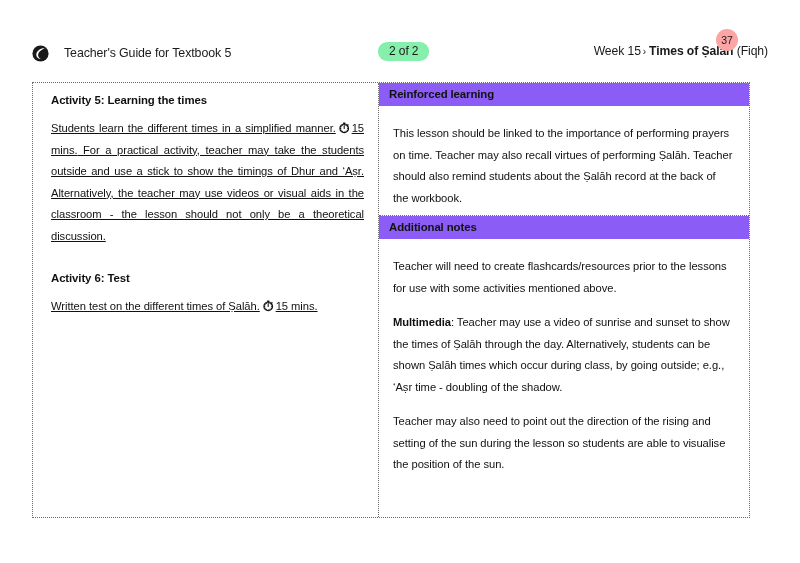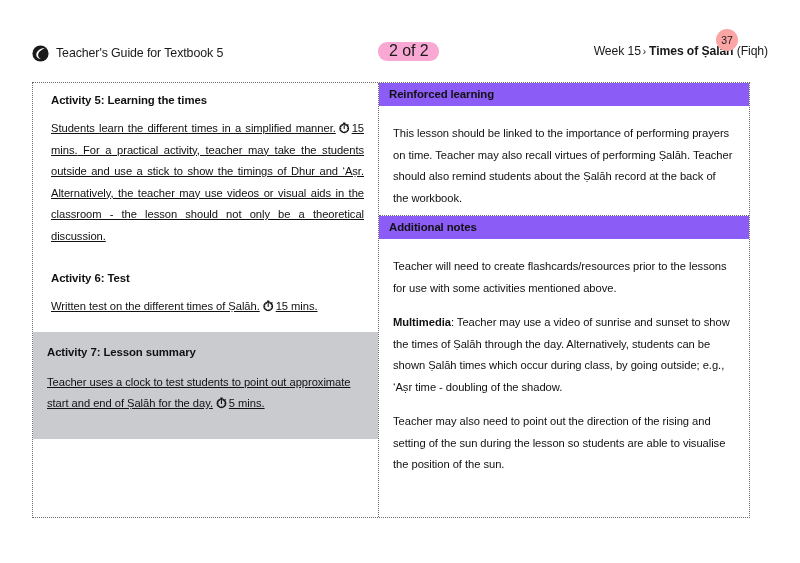--- a/index.html
+++ b/index.html
@@ -52,21 +52,21 @@
     height: 38px;
   }
 
   .brand {
     position: absolute;
     left: 32px;
     top: 0;
     height: 26px;
     display: flex;
     align-items: center;
-    gap: 7px;
+    gap: 15px;
   }
 
   .brand-logo {
     width: 17px;
     height: 17px;
     display: block;
     flex: 0 0 auto;
   }
 
   .brand-title {
@@ -75,22 +75,22 @@
     letter-spacing: -0.1px;
     white-space: nowrap;
   }
 
   .page-badge {
     position: absolute;
     left: 378px;
     top: 2px;
     padding: 2px 11px 3px 11px;
     border-radius: 9px;
-    background: #f9a8d4;
-    font-size: 16px;
+    background: #86efac;
+    font-size: 12px;
     color: #1a1a1a;
     letter-spacing: -0.1px;
     line-height: 14px;
   }
 
   .breadcrumb {
     position: absolute;
     right: 32px;
     top: 4px;
     font-size: 12.2px;
@@ -270,26 +270,20 @@
 
         <div class="activity-head">Activity 6: Test</div>
 
         <div class="body-text">
           <span>Written test on the different times of Ṣalāh.</span><span class="hourglass">⏱</span><span>15 mins.</span>
         </div>
 
         <div class="spacer-18"></div>
       </div>
 
-      <div class="summary-block">
-        <div class="activity-head">Activity 7: Lesson summary</div>
-        <div class="body-text">
-          <span>Teacher uses a clock to test students to point out approximate start and end of Ṣalāh for the day.</span><span class="hourglass">⏱</span><span>5 mins.</span>
-        </div>
-      </div>
     </div>
 
     <div class="col-right">
 
       <div class="panel panel-top">
         <div class="panel-title">Reinforced learning</div>
         <div class="panel-body">
           <p>This lesson should be linked to the importance of performing prayers on time. Teacher may also recall virtues of performing Ṣalāh. Teacher should also remind students about the Ṣalāh record at the back of the workbook.</p>
         </div>
       </div>

